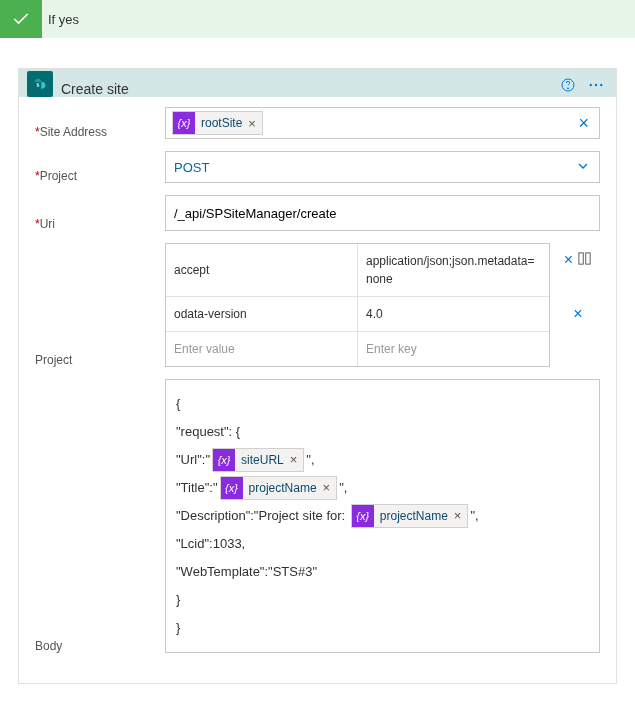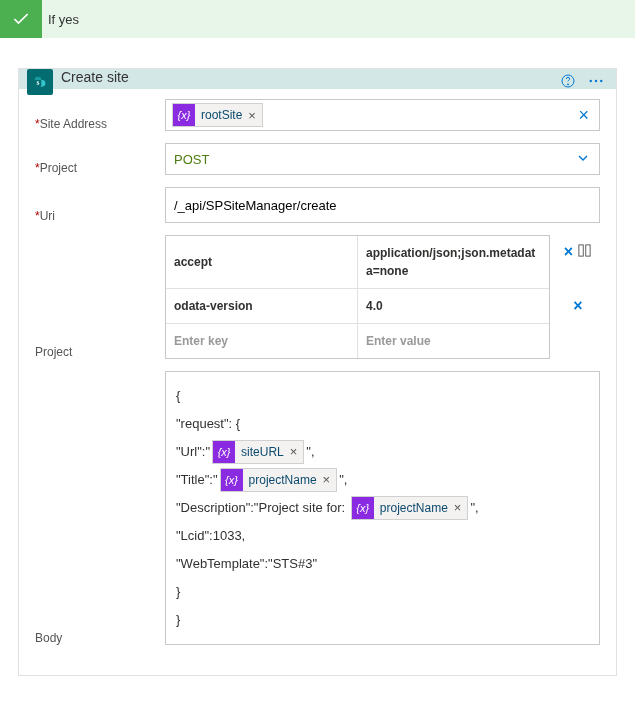--- a/index.html
+++ b/index.html
@@ -3,48 +3,48 @@
   <meta charset="utf-8">
   <style>
     * { box-sizing: border-box; margin: 0; padding: 0; }
     body { font-family: "Segoe UI", sans-serif; font-size: 13px; color: #323130; background: #fff; width: 635px; }
     
     .condition-header { display: flex; align-items: center; background: #e8f5e9; height: 38px; }
     .condition-check { width: 42px; height: 38px; background: #4caf50; display: flex; align-items: center; justify-content: center; }
     .condition-label { padding-left: 6px; font-size: 13px; color: #333; }
 
     .card { margin: 30px 18px 0 18px; border: 1px solid #e1e1e1; background: #fff; }
-    .card-header { display: flex; align-items: flex-start; background: #d4e7e7; height: 20px; padding: 0 8px; }
+    .card-header { display: flex; align-items: flex-end; background: #d4e7e7; height: 28px; padding: 0 8px; }
     .card-icon { width: 26px; height: 26px; background: #036c70; border-radius: 2px; display: flex; align-items: center; justify-content: center; margin-right: 8px; position: relative; }
     .card-icon svg { width: 16px; height: 16px; }
     .card-title { flex: 1; font-size: 14px; color: #333; }
     .card-help { width: 24px; height: 24px; display: flex; align-items: center; justify-content: center; color: #0078d4; cursor: pointer; }
     .card-menu { width: 24px; height: 24px; display: flex; align-items: center; justify-content: center; color: #0078d4; cursor: pointer; margin-left: 4px; }
 
     .card-body { padding: 10px 16px 18px 16px; }
     .field-row { display: flex; align-items: flex-end; margin-bottom: 12px; }
     .field-label { width: 130px; padding-top: 6px; font-size: 12px; color: #555; flex-shrink: 0; }
     .field-label .req { color: #a80000; }
     .field-control { flex: 1; }
 
     .token-box { border: 1px solid #c8c8c8; min-height: 32px; display: flex; align-items: center; padding: 3px 6px; position: relative; }
     .token-chip { display: inline-flex; align-items: center; background: #f3f2f1; border: 1px solid #d0d0d0; height: 24px; padding-right: 6px; font-size: 12px; }
     .token-fx { background: #8a2be2; color: #fff; width: 22px; height: 100%; display: flex; align-items: center; justify-content: center; font-style: italic; font-size: 11px; margin-right: 6px; }
     .token-name { color: #0c4a6e; }
     .token-x { margin-left: 6px; color: #555; font-size: 13px; cursor: pointer; }
     .clear-x { margin-left: auto; color: #0078d4; font-size: 18px; cursor: pointer; padding: 0 4px; }
 
     .select-box { border: 1px solid #c8c8c8; height: 32px; display: flex; align-items: center; padding: 0 8px; position: relative; cursor: pointer; }
-    .select-val { flex: 1; font-size: 13px; color: #4d7c0f; }
+    .select-val { flex: 1; font-size: 13px; color: #0369a1; }
     .select-chev { color: #0078d4; }
 
     .text-box { border: 1px solid #c8c8c8; height: 36px; display: flex; align-items: center; padding: 0 8px; font-size: 13px; }
     .text-box input { border: none; outline: none; width: 100%; font-size: 13px; font-family: inherit; }
 
-    .headers-wrap { display: flex; align-items: flex-start; gap: 6px; font-weight: bold; }
+    .headers-wrap { display: flex; align-items: flex-start; gap: 6px; }
     .headers-table { border: 1px solid #c8c8c8; flex: 1; }
     .headers-table .hrow { display: flex; border-bottom: 1px solid #e1e1e1; }
     .headers-table .hrow:last-child { border-bottom: none; }
     .headers-table .hcell { flex: 1; padding: 8px 8px; font-size: 12px; border-right: 1px solid #e1e1e1; min-height: 34px; display: flex; align-items: center; line-height: 1.5; word-break: break-word; }
     .headers-table .hcell:last-child { border-right: none; }
     .headers-table .placeholder { color: #999; }
     .hactions { width: 44px; display: flex; flex-direction: column; gap: 36px; padding-top: 8px; align-items: center; }
     .hactions .inline { display: flex; gap: 4px; align-items: center;}
     .haction-x { color: #0078d4; font-size: 16px; cursor: pointer; }
     .htoggle { color: #555; cursor: pointer; }
@@ -137,22 +137,22 @@
         <div class="headers-table">
           <div class="hrow">
             <div class="hcell">accept</div>
             <div class="hcell">application/json;json.metadata=none</div>
           </div>
           <div class="hrow">
             <div class="hcell">odata-version</div>
             <div class="hcell">4.0</div>
           </div>
           <div class="hrow">
+            <div class="hcell placeholder">Enter value</div>
             <div class="hcell placeholder">Enter key</div>
-            <div class="hcell placeholder">Enter value</div>
           </div>
         </div>
         <div class="hactions">
           <div class="inline">
             <span class="haction-x">×</span>
             <span class="htoggle">
               <svg viewBox="0 0 24 24" width="15" height="15" fill="none" stroke="#555" stroke-width="1.5">
                   <rect x="3" y="3" width="7" height="18"></rect>
                   <rect x="14" y="3" width="7" height="18"></rect>
                 </svg>

